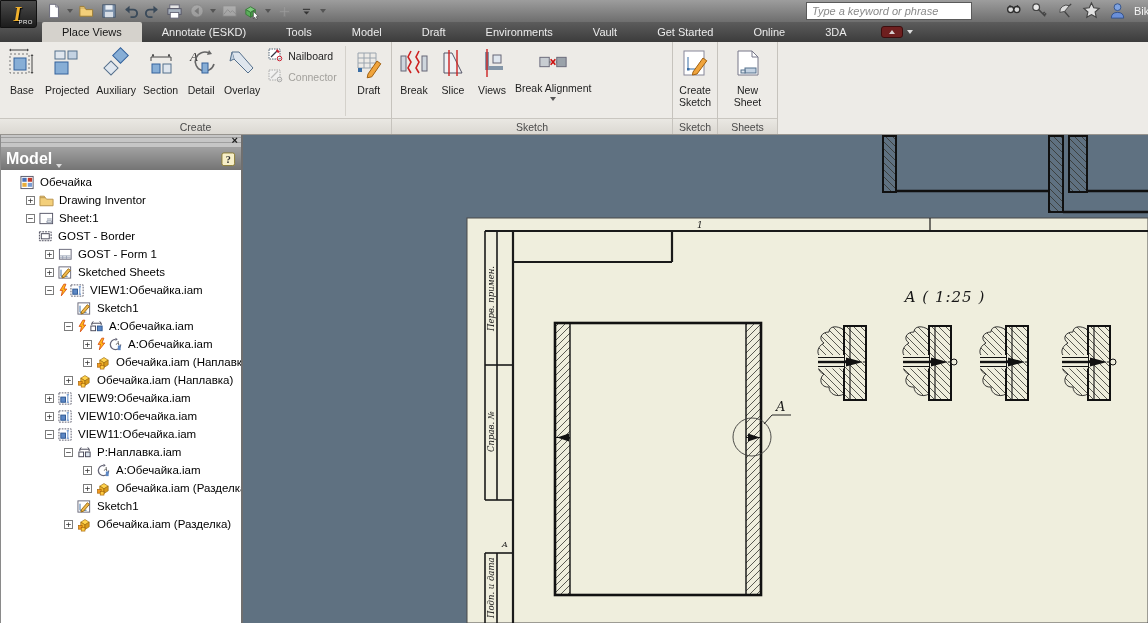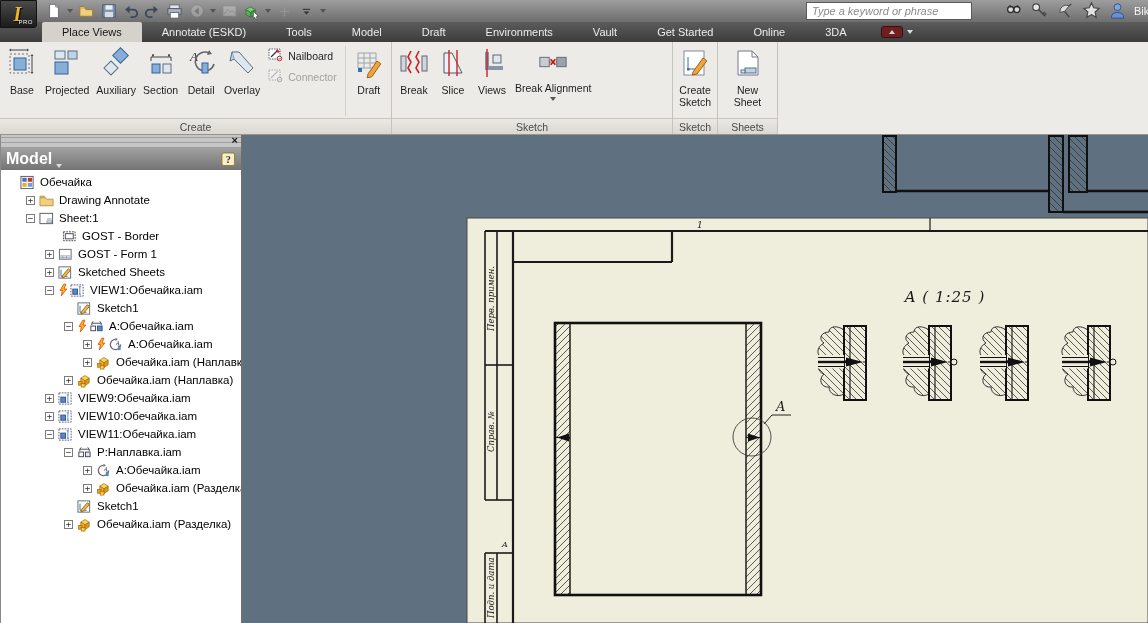--- a/index.html
+++ b/index.html
@@ -422,33 +422,33 @@
           <span class="tlabel">Обечайка</span>
         </div>
         <div class="trow" style="padding-left: 25px;">
           <span class="texp">+</span>
           <span class="ticon">
             <svg viewBox="0 0 16 16" width="15" height="15">
               <path d="M1 5 v-1.6 h4.6 l1.2 1.6" fill="#f3cf7a" stroke="#b8924a"></path>
               <path d="M1 5 h5.8 l1.2 1.6 H15 v7 H1z" fill="#f3cf7a" stroke="#b8924a"></path>
             </svg>
           </span>
-          <span class="tlabel">Drawing Annotate</span>
+          <span class="tlabel">Drawing Inventor</span>
         </div>
         <div class="trow" style="padding-left: 25px;">
           <span class="texp">−</span>
           <span class="ticon">
             <svg viewBox="0 0 16 16" width="15" height="15">
               <rect x="1" y="2.5" width="13.5" height="11" fill="#fff" stroke="#556"></rect>
               <path d="M8.5 10.5 h5 v2 h-5z M8.5 8.5 h5" fill="none" stroke="#8a93a5"></path>
             </svg>
           </span>
           <span class="tlabel">Sheet:1</span>
         </div>
-        <div class="trow" style="padding-left: 48px;">
+        <div class="trow" style="padding-left: 24px;">
           <span class="tspace"></span>
           <span class="ticon">
             <svg viewBox="0 0 16 16" width="15" height="15">
               <rect x="1.5" y="3" width="12.5" height="9.5" fill="#fff" stroke="#445" stroke-dasharray="2 1"></rect>
               <rect x="3.5" y="5" width="8.5" height="5.5" fill="none" stroke="#445"></rect>
             </svg>
           </span>
           <span class="tlabel">GOST - Border</span>
         </div>
         <div class="trow" style="padding-left: 44px;">

